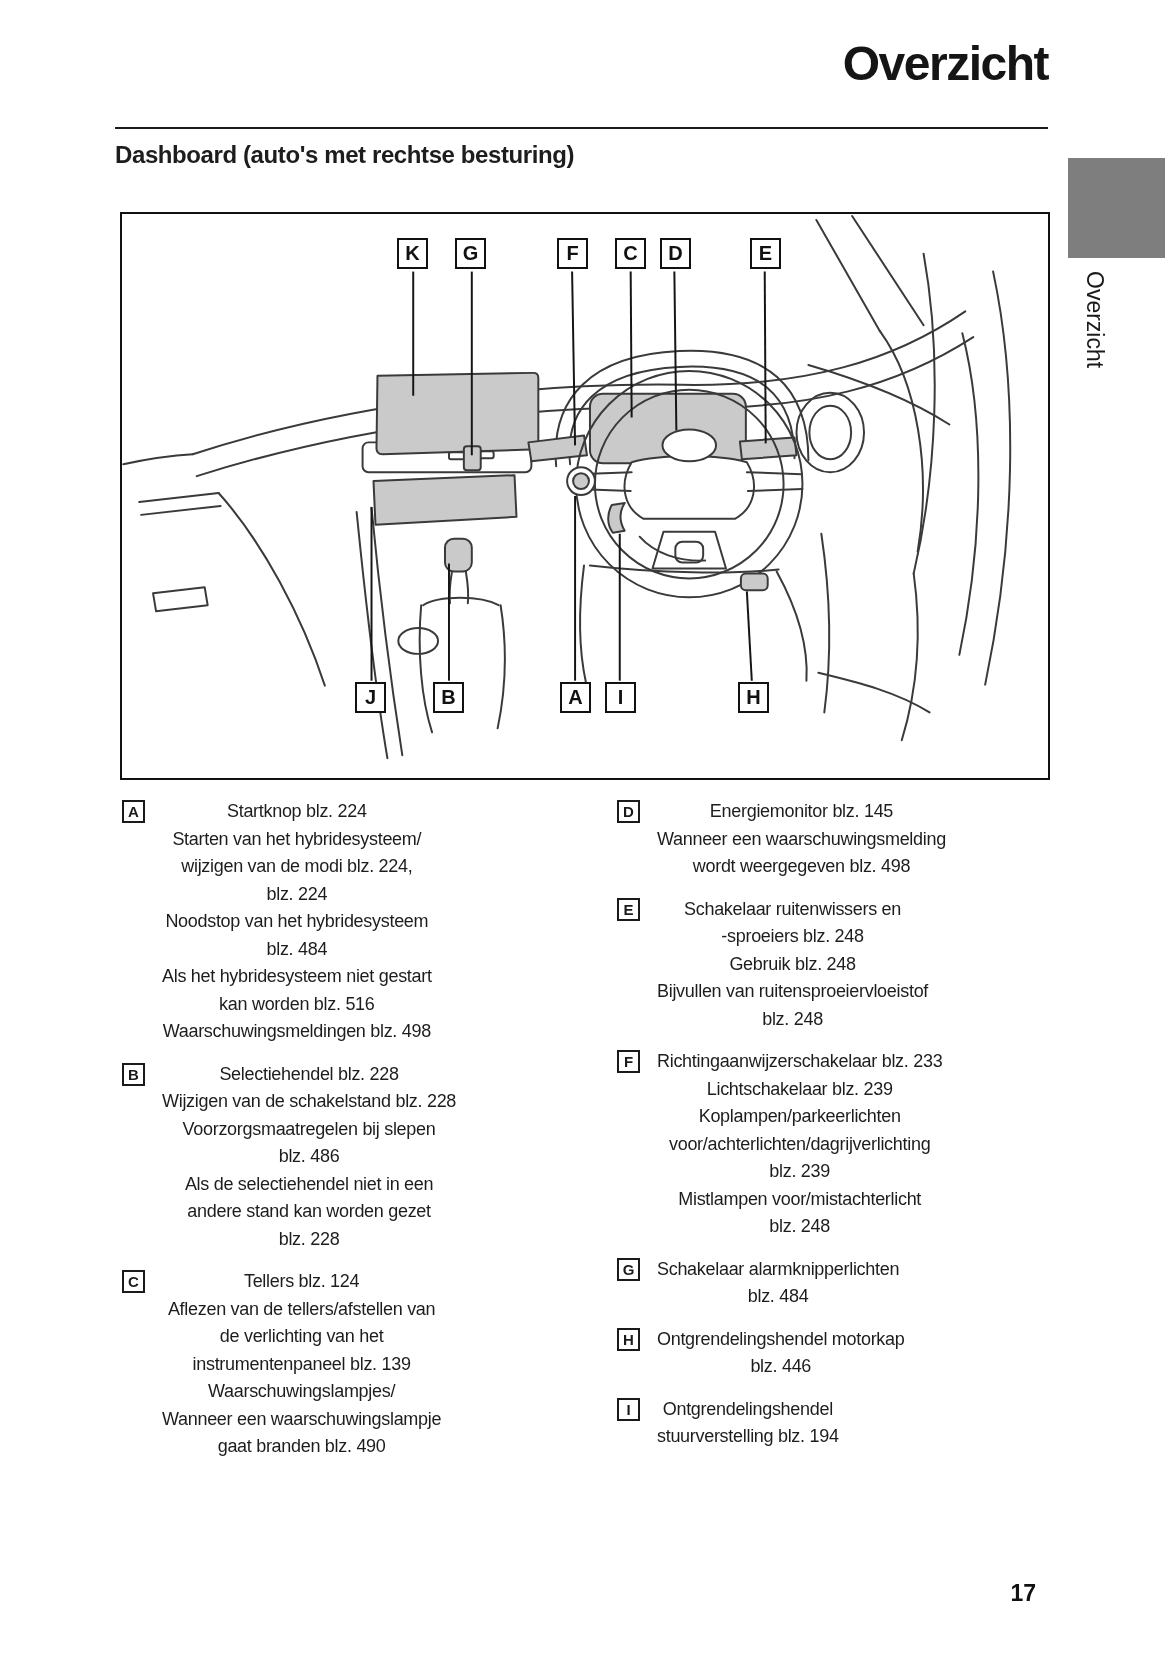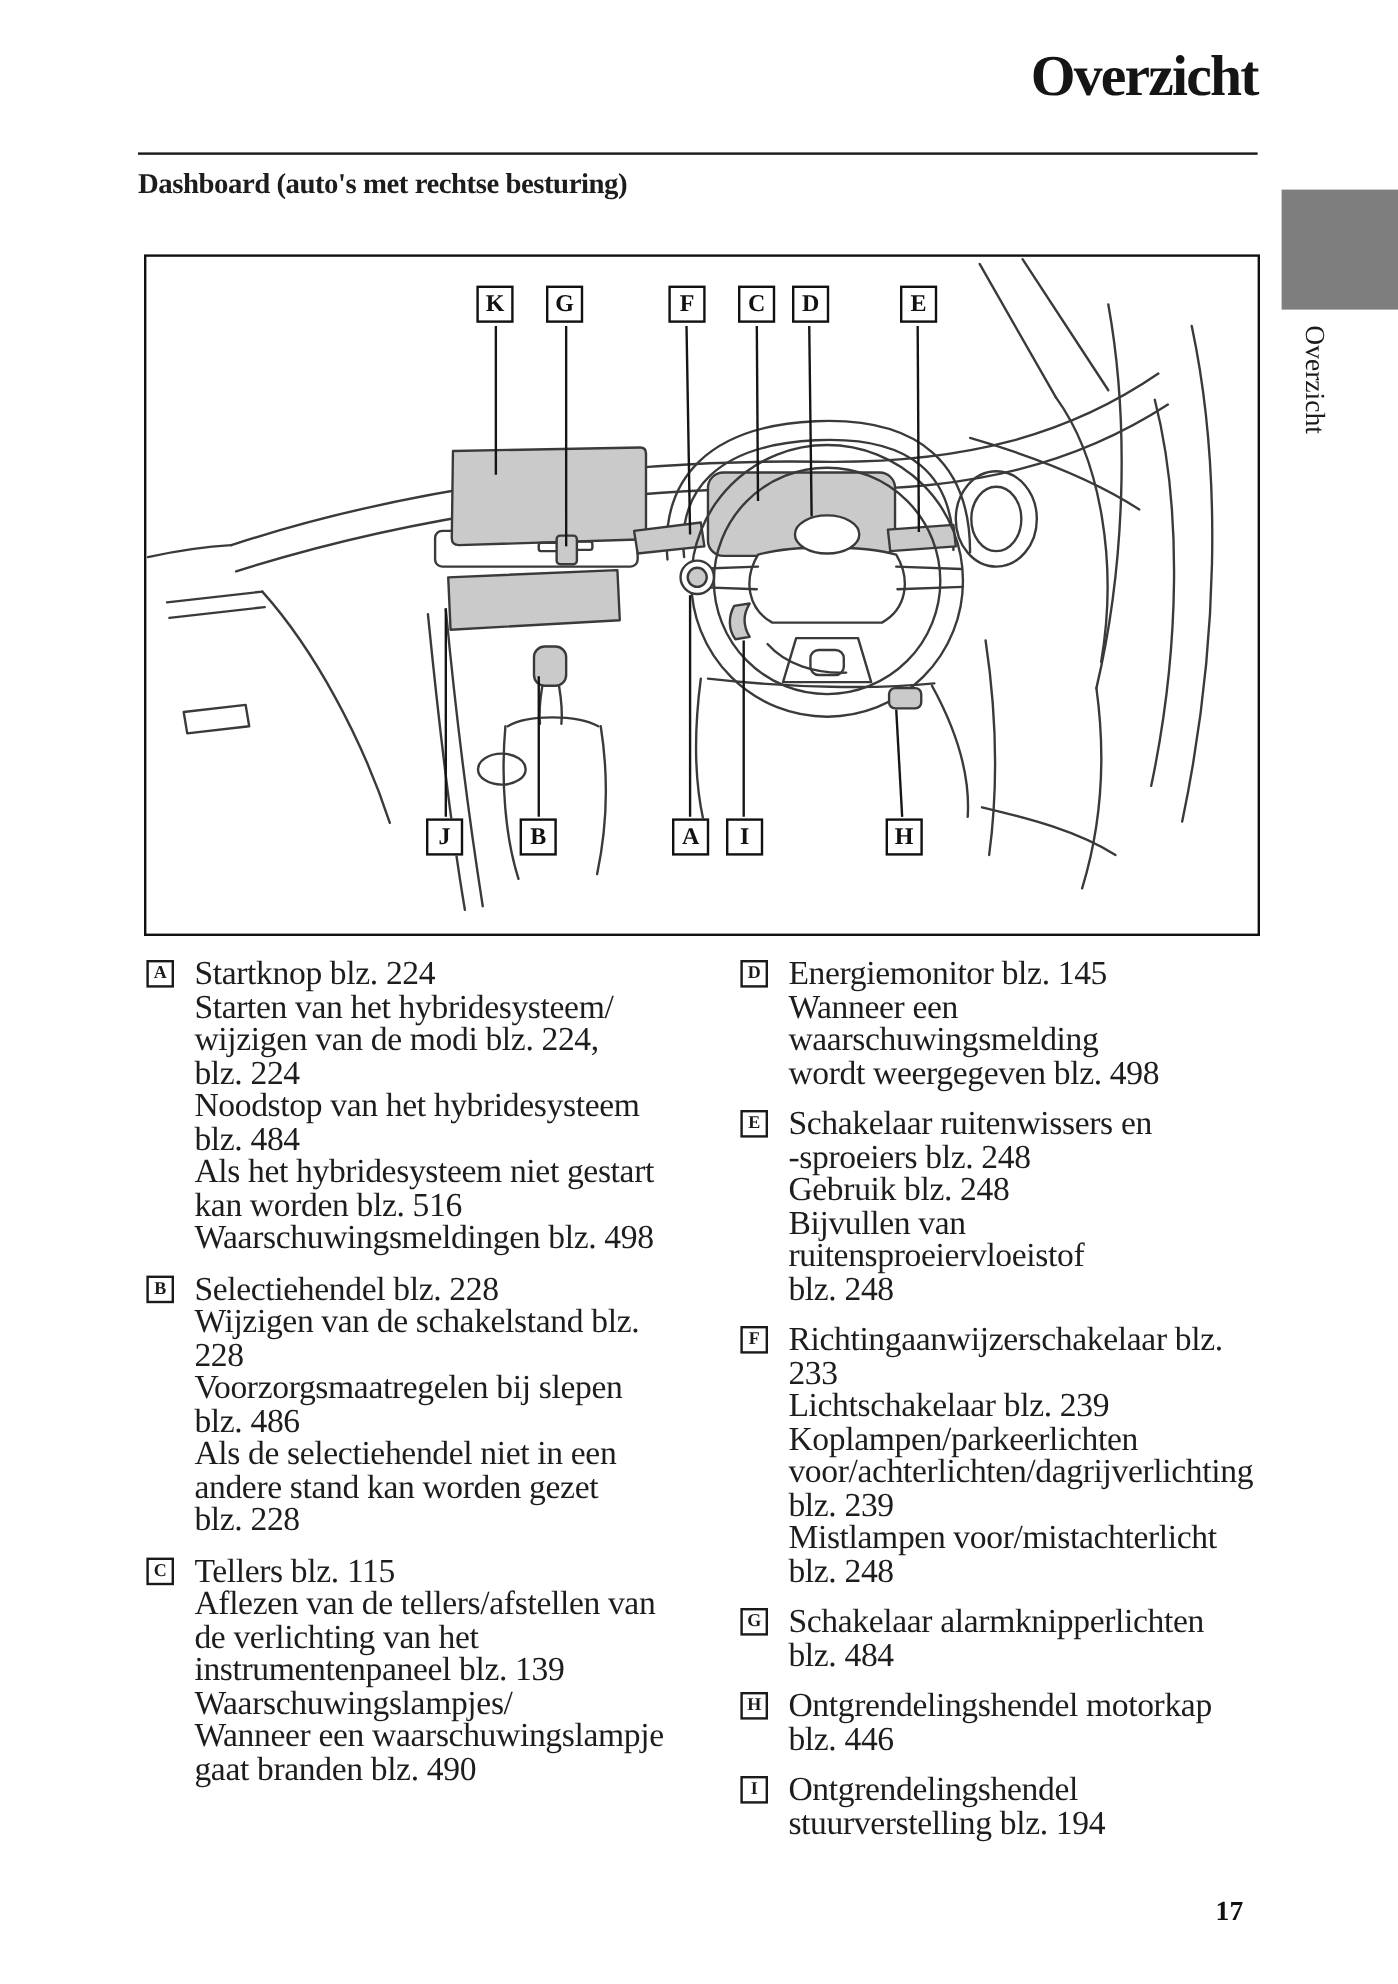--- a/index.html
+++ b/index.html
@@ -7,21 +7,21 @@
     --diagram-gray:#cacaca;
     --line-art:#3a3a3a;
     --ink:#1d1d1d;
   }
   *{margin:0;padding:0;box-sizing:border-box;}
   html,body{background:#fff;}
   .page{
     position:relative;
     width:1165px;height:1653px;
     background:#fff;
-    font-family:Liberation Serif, serif;
+    font-family:Liberation Sans, sans-serif;
     color:var(--ink);
     overflow:hidden;
   }
   .title{
     position:absolute;top:36px;right:117px;
     font-size:48px;font-weight:bold;letter-spacing:-1.5px;
     color:#151515;
   }
   .header-rule{
     position:absolute;top:127px;left:115px;width:933px;height:2px;
@@ -53,21 +53,21 @@
   }
   .legend-col{position:absolute;top:798px;width:445px;}
   .legend-col.right{width:440px;}
   .legend-item{display:flex;gap:17px;margin-bottom:15px;}
   .badge{
     flex:0 0 auto;width:23px;height:23px;margin-top:2px;
     border:2px solid #1a1a1a;
     font-size:15px;font-weight:bold;line-height:19px;text-align:center;
     color:#1a1a1a;background:#fff;
   }
-  .legend-text{font-size:28px;line-height:27.5px;letter-spacing:-0.3px;color:var(--ink);}
+  .legend-text{font-size:18px;line-height:27.5px;letter-spacing:-0.3px;color:var(--ink);text-align:center;}
   .page-number{
     position:absolute;top:1580px;right:129px;
     font-size:23px;font-weight:bold;color:#111;
   }
   .gfill{fill:var(--diagram-gray);}
   .wfill{fill:#ffffff;}
 </style>
 </head>
 <body>
 
@@ -190,21 +190,21 @@
           <div class="legend-line">Voorzorgsmaatregelen bij slepen</div>
           <div class="legend-line">blz. 486</div>
           <div class="legend-line">Als de selectiehendel niet in een</div>
           <div class="legend-line">andere stand kan worden gezet</div>
           <div class="legend-line">blz. 228</div>
         </div>
       </div>
       <div class="legend-item">
         <span class="badge">C</span>
         <div class="legend-text">
-          <div class="legend-line">Tellers blz. 115</div>
+          <div class="legend-line">Tellers blz. 124</div>
           <div class="legend-line">Aflezen van de tellers/afstellen van</div>
           <div class="legend-line">de verlichting van het</div>
           <div class="legend-line">instrumentenpaneel blz. 139</div>
           <div class="legend-line">Waarschuwingslampjes/</div>
           <div class="legend-line">Wanneer een waarschuwingslampje</div>
           <div class="legend-line">gaat branden blz. 490</div>
         </div>
       </div>
     </div>
   <div class="legend-col right" id="legend-right" style="left:617px;">

